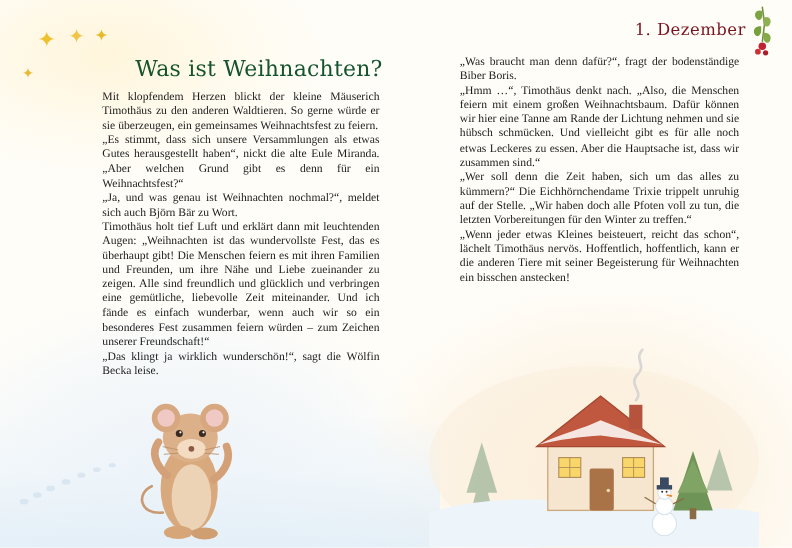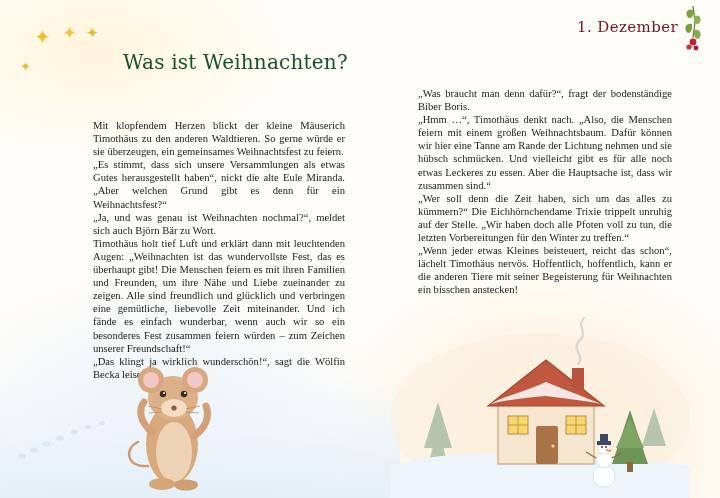--- a/index.html
+++ b/index.html
@@ -97,21 +97,20 @@
 
   
   .col {
     position: absolute;
     font-family: "Liberation Serif", serif;
     font-size: 10.6px;
     line-height: 13.1px;
     color: #1c1c1c;
     text-align: justify;
     white-space: pre-wrap;
-    margin-top: 37px;
   }
   .col-left {
     left: 93px;
     top: 82px;
     width: 252px;
   }
   .col-right {
     left: 418px;
     top: 50px;
     width: 254px;

